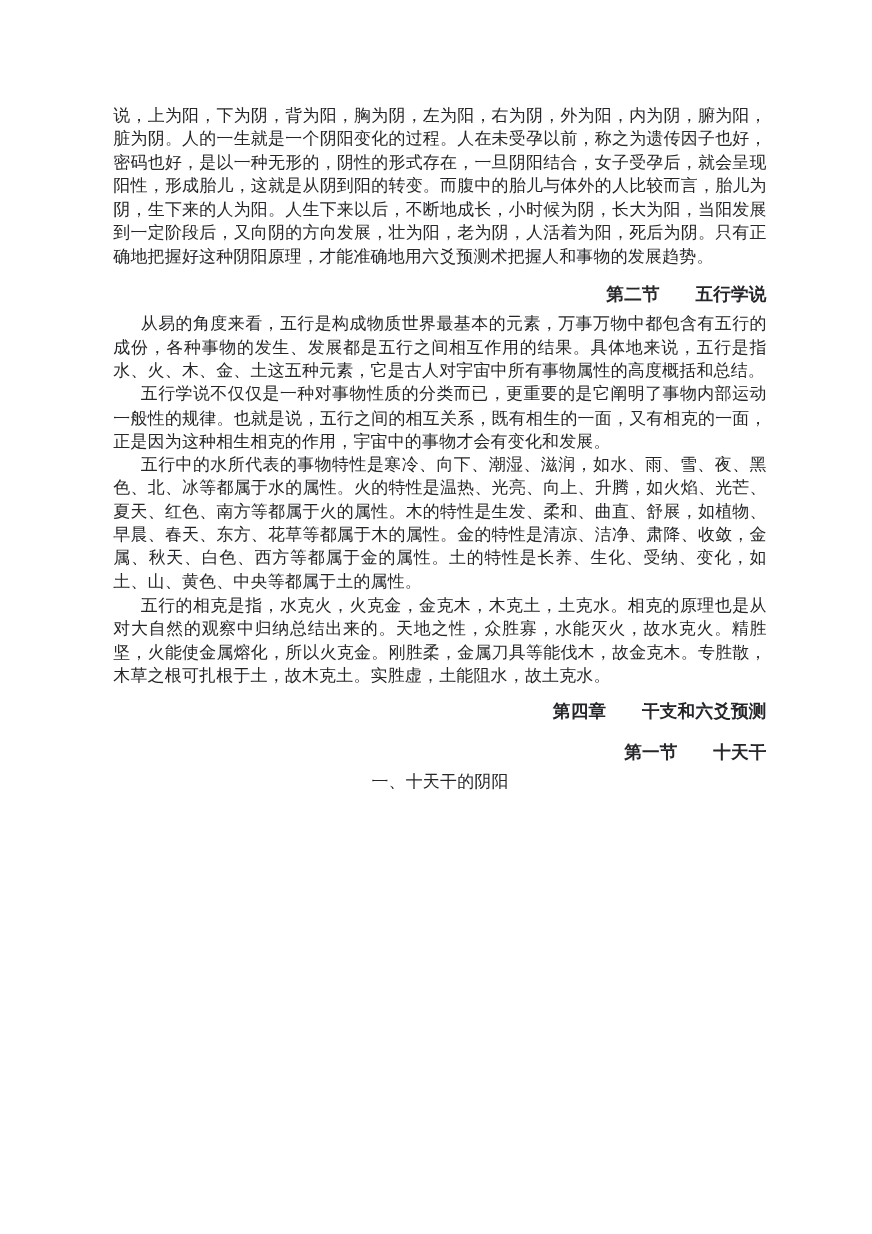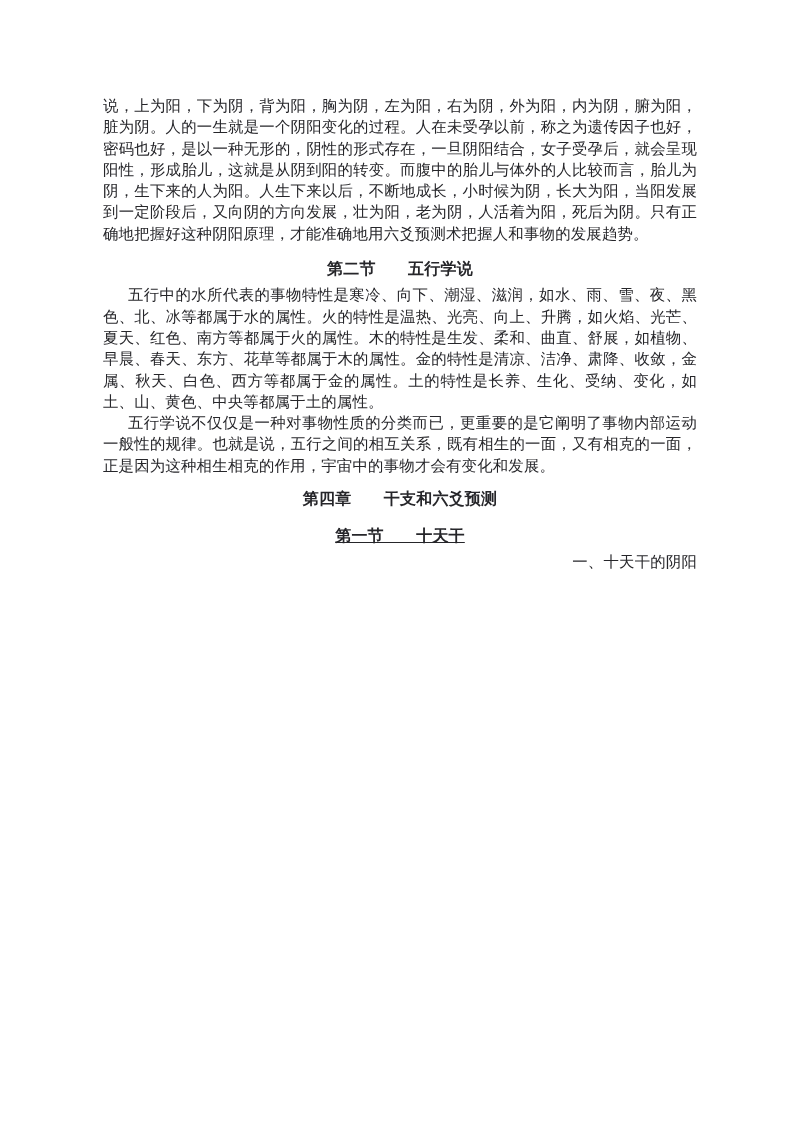--- a/index.html
+++ b/index.html
@@ -29,33 +29,32 @@
     margin: 0;
     text-align: justify;
   }
   .indent {
     text-indent: 25px;
   }
   .heading {
     margin: 14px 0 5px;
     font-size: 16px;
     font-weight: bold;
-    text-align: center;
+    text-align: right;
     line-height: 21.3px;
   }
   .chap-heading {
     margin: 12px 0 9px;
   }
   .sec1-heading {
     margin: 16px 0 4px;
-    text-decoration: underline;
   }
   .subhead {
     margin: 0;
-    text-align: right;
+    text-align: center;
   }
   .pagenum {
     position: absolute;
     top: 1038px;
     left: 0;
     width: 793px;
     text-align: center;
     font-size: 13.5px;
     color: #2a2a30;
   }
@@ -84,26 +83,28 @@
 </head>
 <body>
 
 <div class="page">
   <div class="content">
 
     <p class="para">说，上为阳，下为阴，背为阳，胸为阴，左为阳，右为阴，外为阳，内为阴，腑为阳，脏为阴。人的一生就是一个阴阳变化的过程。人在未受孕以前，称之为遗传因子也好，密码也好，是以一种无形的，阴性的形式存在，一旦阴阳结合，女子受孕后，就会呈现阳性，形成胎儿，这就是从阴到阳的转变。而腹中的胎儿与体外的人比较而言，胎儿为阴，生下来的人为阳。人生下来以后，不断地成长，小时候为阴，长大为阳，当阳发展到一定阶段后，又向阴的方向发展，壮为阳，老为阴，人活着为阳，死后为阴。只有正确地把握好这种阴阳原理，才能准确地用六爻预测术把握人和事物的发展趋势。</p>
 
     <h2 class="heading">第二节　　五行学说</h2>
 
+    <p class="para indent">从易的角度来看，五行是构成物质世界最基本的元素，万事万物中都包含有五行的成份，各种事物的发生、发展都是五行之间相互作用的结果。具体地来说，五行是指水、火、木、金、土这五种元素，它是古人对宇宙中所有事物属性的高度概括和总结。</p>
+
+    <p class="para indent">五行学说不仅仅是一种对事物性质的分类而已，更重要的是它阐明了事物内部运动一般性的规律。也就是说，五行之间的相互关系，既有相生的一面，又有相克的一面，正是因为这种相生相克的作用，宇宙中的事物才会有变化和发展。</p>
 
     <p class="para indent">五行中的水所代表的事物特性是寒冷、向下、潮湿、滋润，如水、雨、雪、夜、黑色、北、冰等都属于水的属性。火的特性是温热、光亮、向上、升腾，如火焰、光芒、夏天、红色、南方等都属于火的属性。木的特性是生发、柔和、曲直、舒展，如植物、早晨、春天、东方、花草等都属于木的属性。金的特性是清凉、洁净、肃降、收敛，金属、秋天、白色、西方等都属于金的属性。土的特性是长养、生化、受纳、变化，如土、山、黄色、中央等都属于土的属性。</p>
 
-    <p class="para indent">五行学说不仅仅是一种对事物性质的分类而已，更重要的是它阐明了事物内部运动一般性的规律。也就是说，五行之间的相互关系，既有相生的一面，又有相克的一面，正是因为这种相生相克的作用，宇宙中的事物才会有变化和发展。</p>
 
-
+    <p class="para indent">五行的相克是指，水克火，火克金，金克木，木克土，土克水。相克的原理也是从对大自然的观察中归纳总结出来的。天地之性，众胜寡，水能灭火，故水克火。精胜坚，火能使金属熔化，所以火克金。刚胜柔，金属刀具等能伐木，故金克木。专胜散，木草之根可扎根于土，故木克土。实胜虚，土能阻水，故土克水。</p>
 
     <h2 class="heading chap-heading">第四章　　干支和六爻预测</h2>
 
 
     <h2 class="heading sec1-heading">第一节　　十天干</h2>
 
 
     <p class="para subhead">一、十天干的阴阳</p>
 
   </div>

